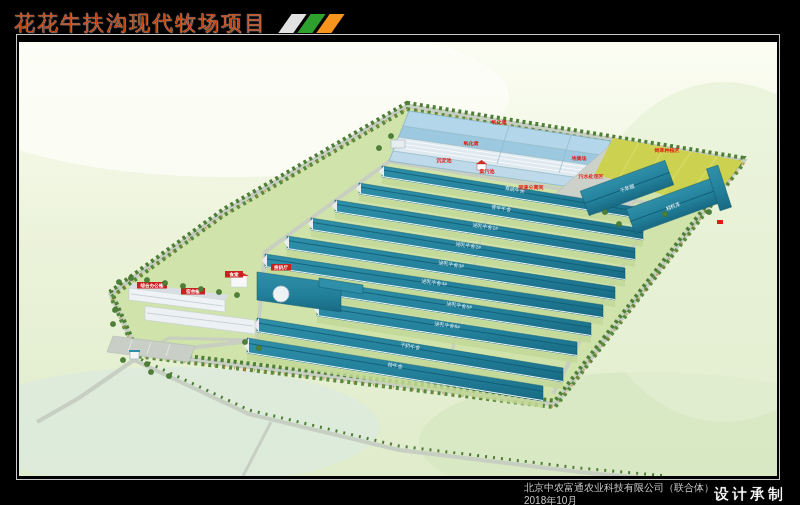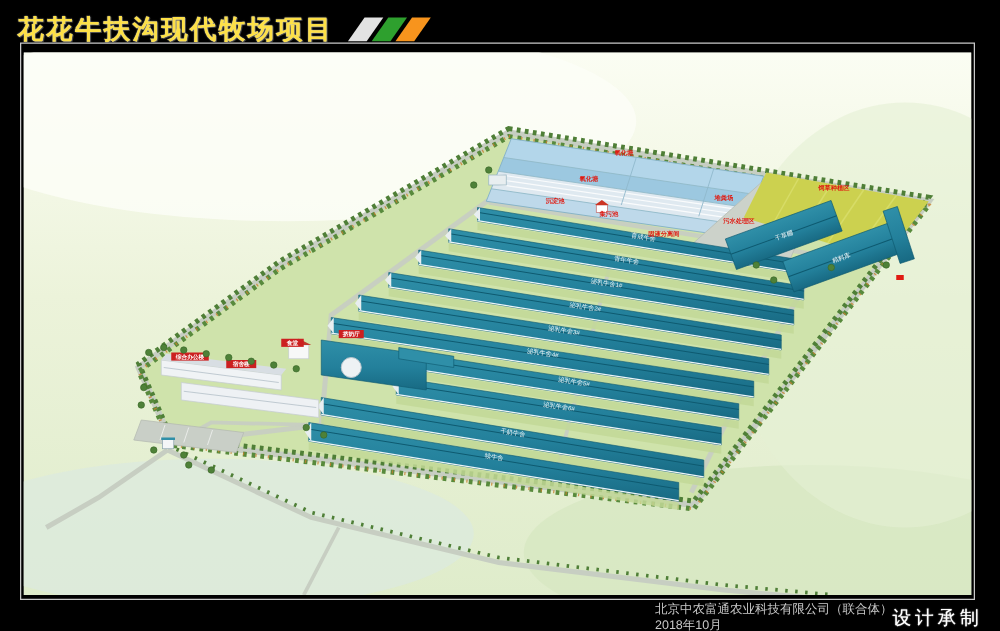--- a/index.html
+++ b/index.html
@@ -1,20 +1,20 @@
 <!DOCTYPE html>
 <html><head>
 <meta charset="utf-8">
 <style>
   html,body{margin:0;padding:0;background:#000;}
   .stage{position:relative;width:800px;height:505px;background:#000;overflow:hidden;
          font-family:"Liberation Sans",sans-serif;}
   
   .titlebar{position:absolute;left:14px;top:8px;height:30px;display:flex;align-items:center;}
-  .title{font-size:21px;font-weight:bold;color:#fde047;letter-spacing:2px;
+  .title{font-size:21px;font-weight:normal;color:#c2410c;letter-spacing:2px;
          text-shadow:0 0 1px #fff,1px 1px 0 #333;}
   .logo{display:flex;margin-left:14px;height:20px;align-items:center;}
   .logo span{display:inline-block;width:15px;height:19px;margin-left:4px;transform:skewX(-35deg);}
   
   .frame{position:absolute;left:16px;top:34px;width:764px;height:446px;
          border:1px solid #c9c9c9;background:#000;box-sizing:border-box;}
   .canvas{position:absolute;left:2px;top:7px;width:758px;height:434px;background:#f4f8ea;}
   svg{display:block;}
   
   .footer{position:absolute;right:14px;top:481px;display:flex;align-items:center;}

